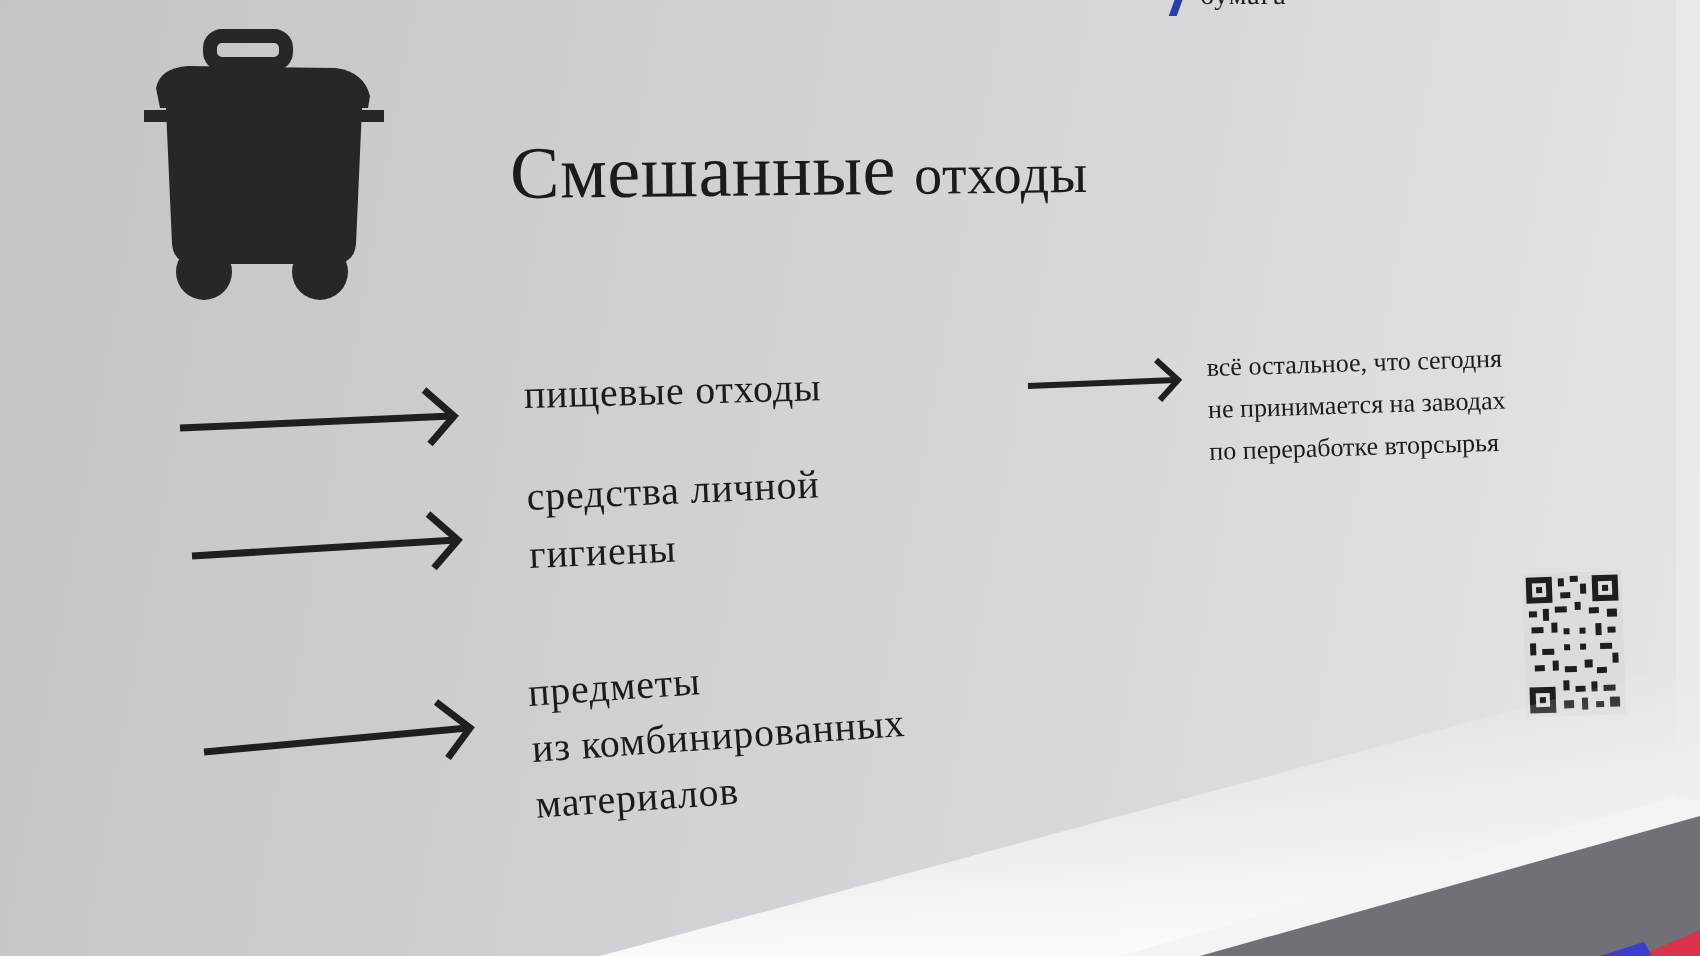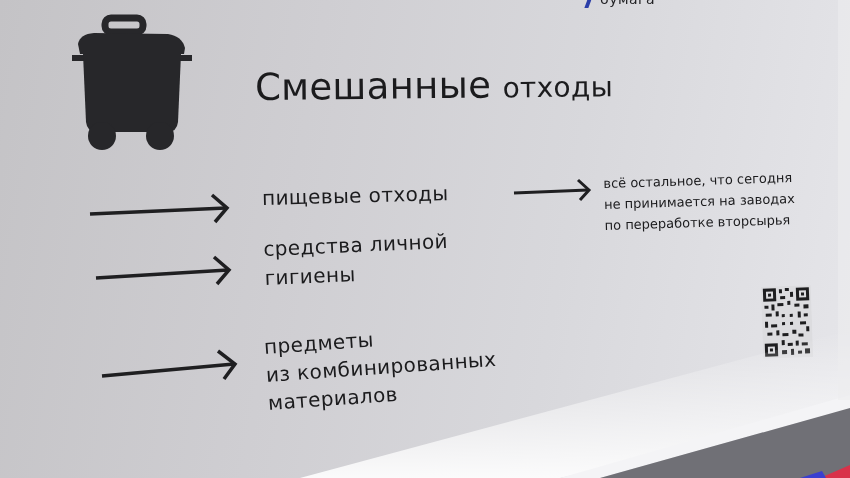--- a/index.html
+++ b/index.html
@@ -3,21 +3,21 @@
 <meta charset="utf-8">
 <style>
   html, body { margin: 0; padding: 0; }
   body {
     width: 850px; height: 478px; overflow: hidden; position: relative;
     background: linear-gradient(100deg, #c4c3c6 0%, #cfced2 35%, #d8d8dc 65%, #e6e6ea 100%);
     font-family: "DejaVu Sans", sans-serif;
     color: #1b1b1d;
   }
   .sign {
-    position: absolute; left: 0; top: 0; width: 850px; height: 478px;
+    position: absolute; left: 0; top: 0; width: 850px; height: 478px; font-family: Liberation Serif, serif;
   }
   .shelf {
     position: absolute; left: 0; top: 0; width: 850px; height: 478px;
     pointer-events: none;
   }
   .top-label {
     position: absolute; left: 600px; top: -9px; font-size: 14px;
     color: #1f1f22; letter-spacing: 0.5px;
   }
   .top-label .mark {

